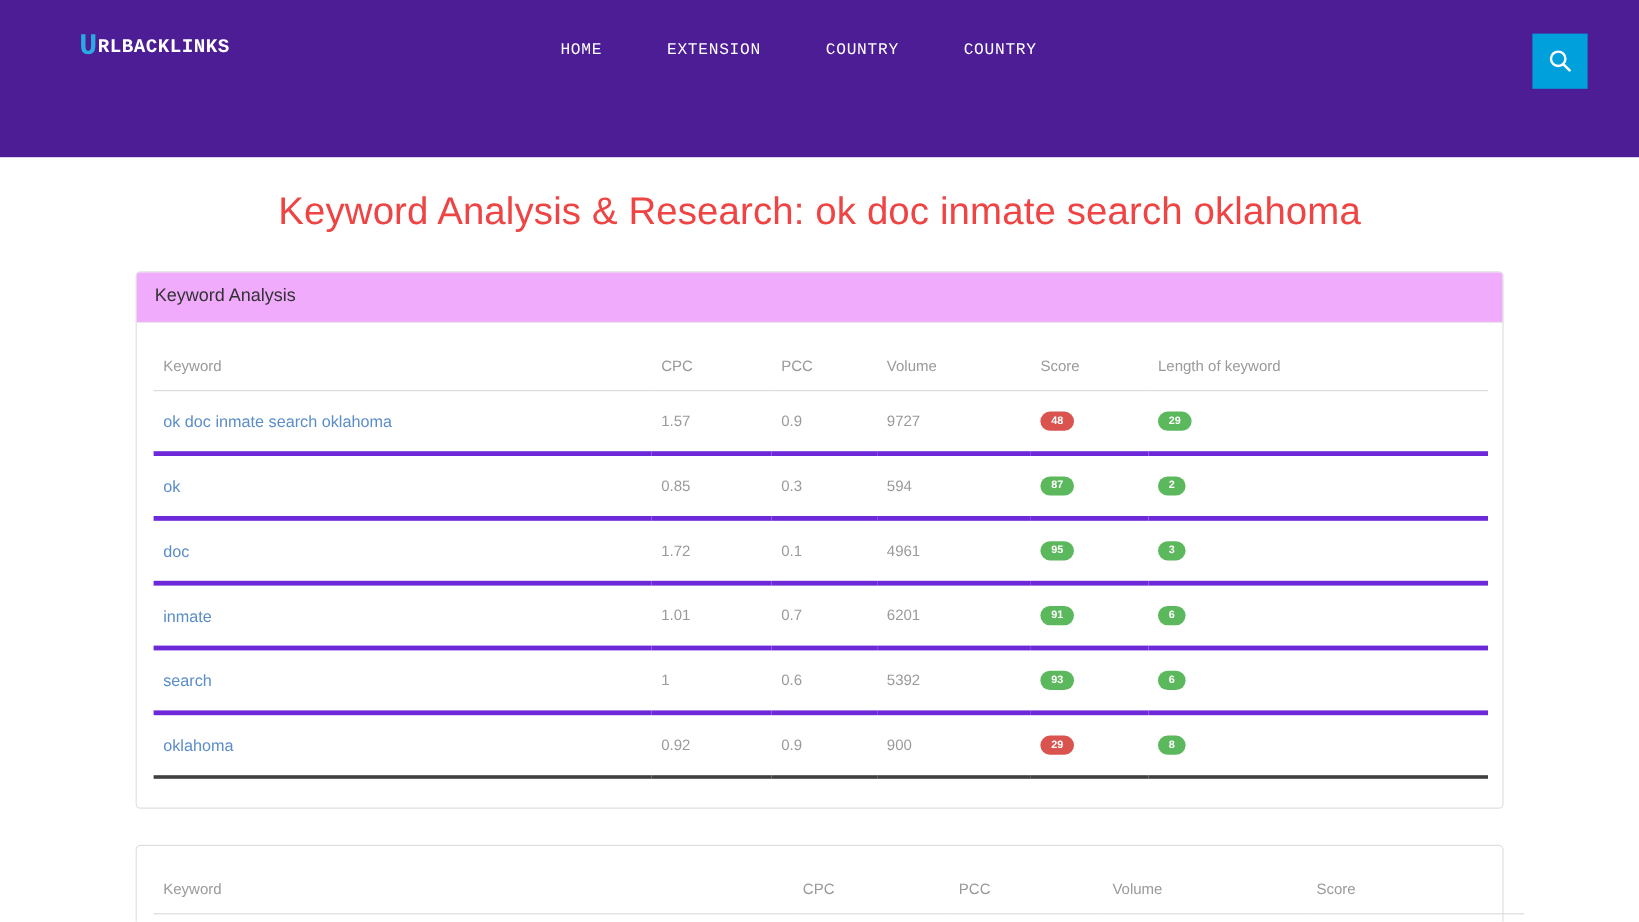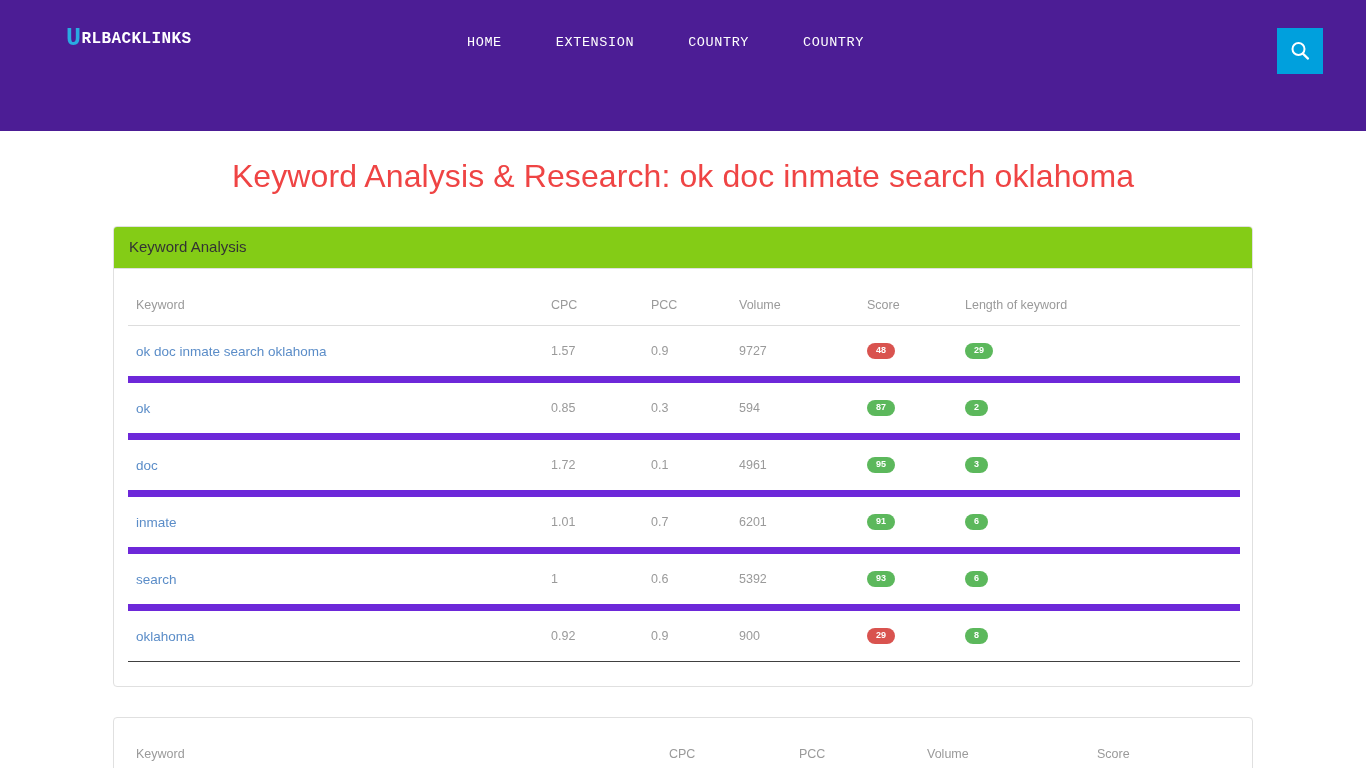--- a/index.html
+++ b/index.html
@@ -95,21 +95,21 @@
     width: 1140px;
     margin: 0 auto;
   }
   .panel {
     border: 1px solid #e0e0e0;
     border-radius: 4px;
     background: #ffffff;
     margin-top: 30px;
   }
   .panel-heading {
-    background: #84cc16;
+    background: #f0abfc;
     border-bottom: 1px solid #e0e0e0;
     border-radius: 3px 3px 0 0;
     padding: 11px 15px 12px 15px;
   }
   .panel-title {
     margin: 0;
     font-size: 15px;
     font-weight: normal;
     color: #333333;
     line-height: 1.2;
@@ -131,27 +131,27 @@
     color: #9a9a9a;
     padding: 14px 8px 13px 8px;
     border-bottom: 1px solid #dddddd;
     vertical-align: bottom;
     white-space: nowrap;
   }
   table.kw-table td {
     font-size: 12.5px;
     color: #9a9a9a;
     padding: 17px 8px 17px 8px;
-    border-bottom: 7px solid #6d28d9;
+    border-bottom: 4px solid #6d28d9;
     vertical-align: middle;
     white-space: nowrap;
     height: 50px;
   }
   table.kw-table tbody tr:last-child td {
-    border-bottom: 1px solid #404040;
+    border-bottom: 3px solid #404040;
   }
   td.kw-cell a {
     color: #5b8dc8;
     font-size: 13.5px;
     text-decoration: none;
   }
 
   
   .t-analysis col.c-keyword { width: 415px; }
   .t-analysis col.c-cpc     { width: 100px; }

